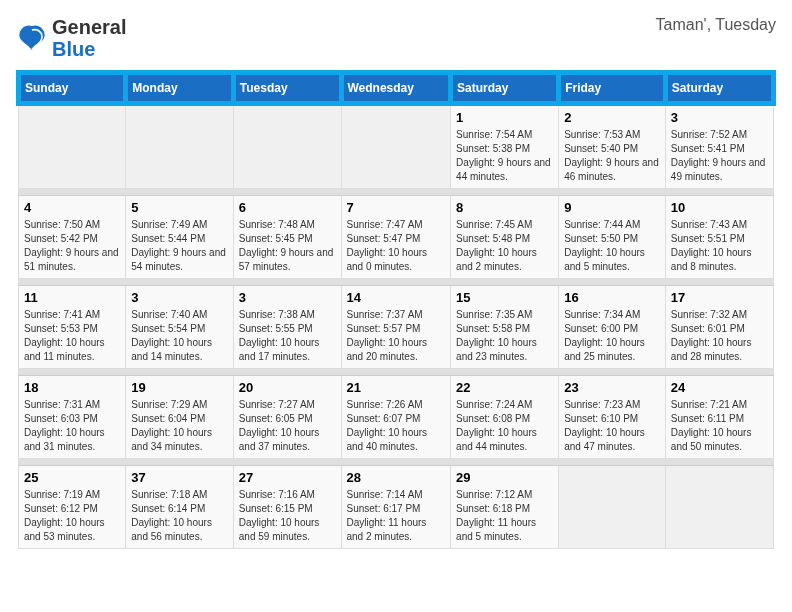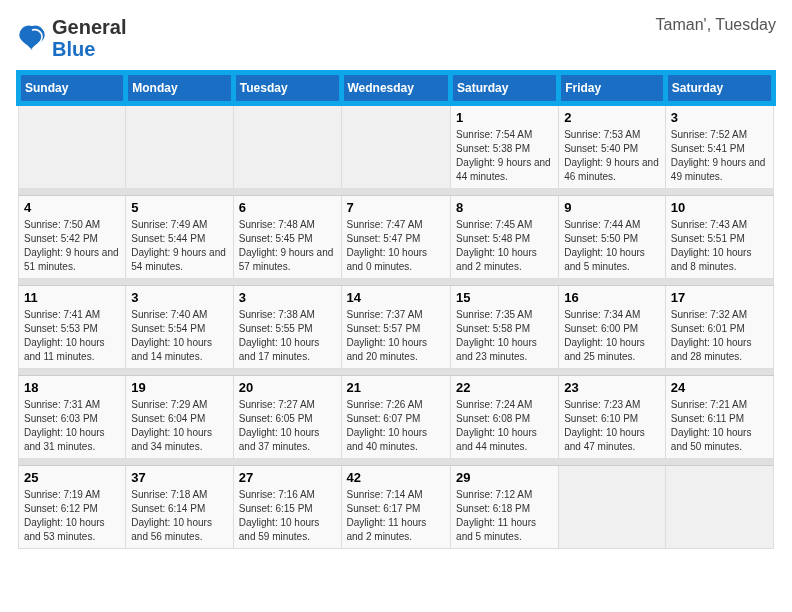--- a/index.html
+++ b/index.html
@@ -248,21 +248,21 @@
         </td>
         <td>
           <span class="day-number">37</span>
           <div class="day-info">Sunrise: 7:18 AM<br>Sunset: 6:14 PM<br>Daylight: 10 hours and 56 minutes.</div>
         </td>
         <td>
           <span class="day-number">27</span>
           <div class="day-info">Sunrise: 7:16 AM<br>Sunset: 6:15 PM<br>Daylight: 10 hours and 59 minutes.</div>
         </td>
         <td>
-          <span class="day-number">42</span>
+          <span class="day-number">28</span>
           <div class="day-info">Sunrise: 7:14 AM<br>Sunset: 6:17 PM<br>Daylight: 11 hours and 2 minutes.</div>
         </td>
         <td>
           <span class="day-number">29</span>
           <div class="day-info">Sunrise: 7:12 AM<br>Sunset: 6:18 PM<br>Daylight: 11 hours and 5 minutes.</div>
         </td>
         <td class="empty"></td>
         <td class="empty"></td>
       </tr>
     </tbody>

